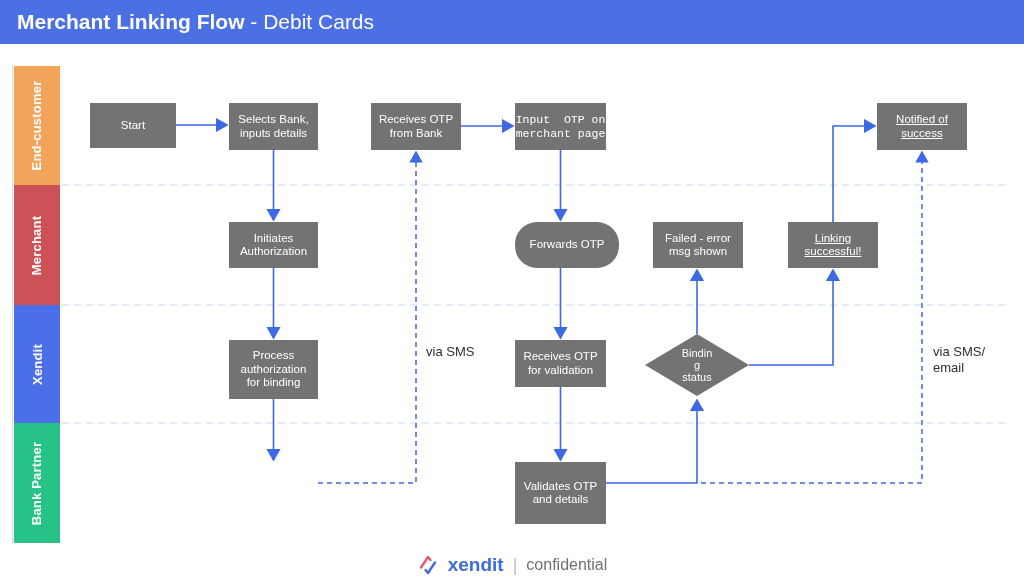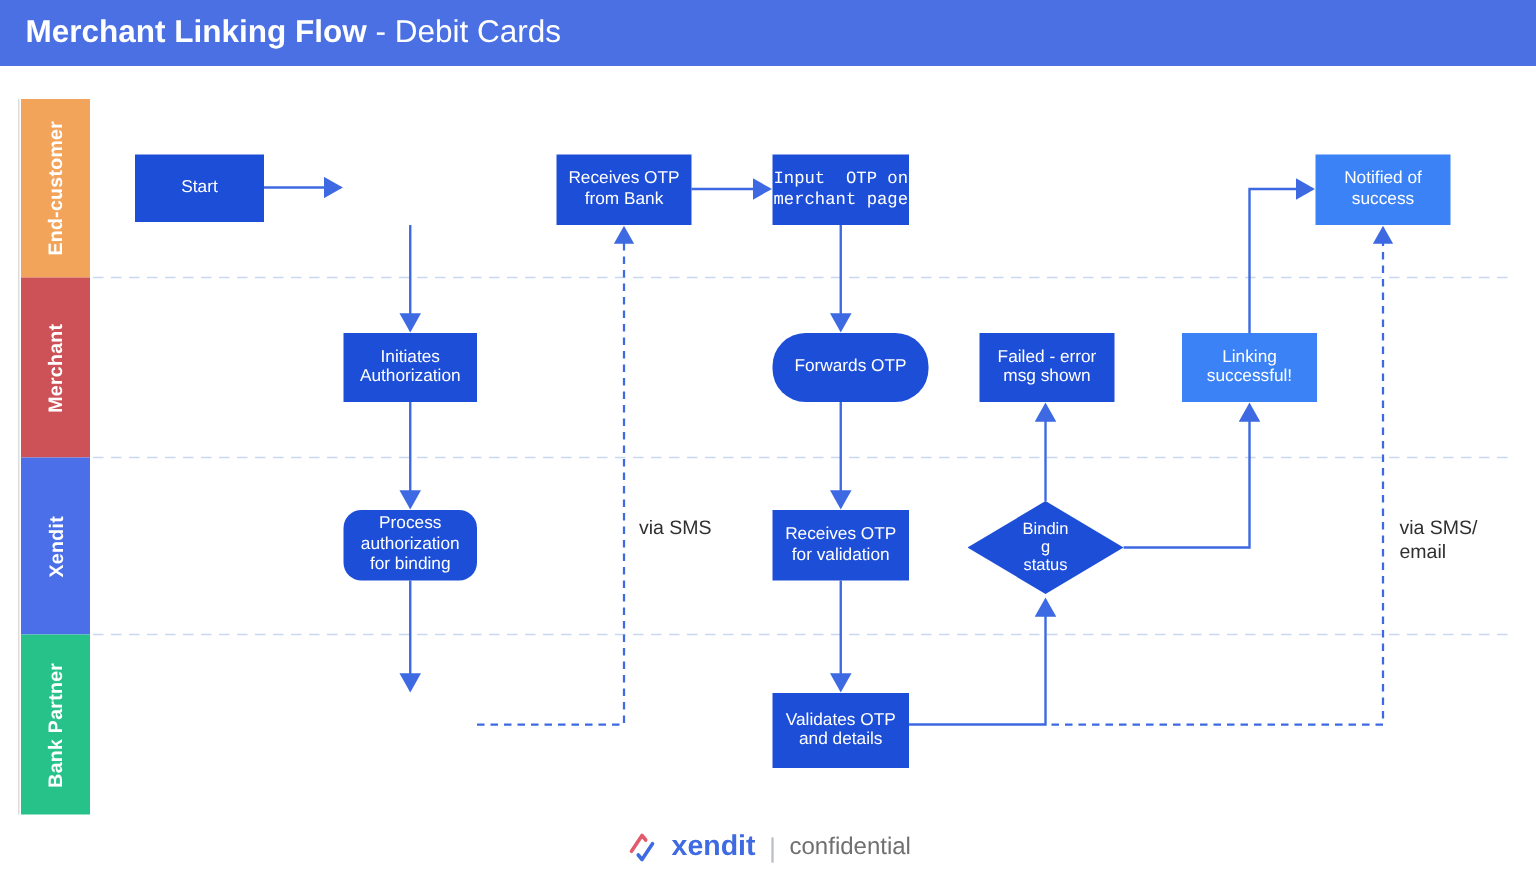--- a/index.html
+++ b/index.html
@@ -28,44 +28,44 @@
   .lane-0 { top:66px;  height:119px; background:#f2a45b; }
   .lane-1 { top:185px; height:120px; background:#cd5257; }
   .lane-2 { top:305px; height:118px; background:#4a6fe8; }
   .lane-3 { top:423px; height:120px; background:#27c289; }
 
   
   .wires { position:absolute; left:0; top:0; width:1024px; height:581px; }
 
   
   .node {
-    position:absolute; background:#1d4ed8; color:#ffffff;
+    position:absolute; background:#737373; color:#ffffff;
     display:flex; align-items:center; justify-content:center;
     text-align:center; font-size:11.5px; line-height:13.5px;
     white-space:pre-wrap;
   }
-  .teal { background:#3b82f6; }
+  .teal { background:#737373;text-decoration:underline; }
   .diamond {
     clip-path:polygon(50% 0, 100% 50%, 50% 100%, 0 50%);
     font-size:11px; line-height:12px;
   }
   .n-start        { left:90px;  top:103px; width:86px; height:45px; }
   .n-selects      { left:229px; top:103px; width:89px; height:47px; }
   .n-recv-bank    { left:371px; top:103px; width:90px; height:47px; }
   .n-input-otp    { left:515px; top:103px; width:91px; height:47px;font-family:Liberation Mono, monospace; }
   .n-notified     { left:877px; top:103px; width:90px; height:47px; }
   .n-initiates    { left:229px; top:222px; width:89px; height:46px; }
   .n-forwards     { left:515px; top:222px; width:104px; height:46px;border-radius:22px; }
   .n-failed       { left:653px; top:222px; width:90px; height:46px; }
   .n-linking      { left:788px; top:222px; width:90px; height:46px; }
-  .n-process      { left:229px; top:340px; width:89px; height:47px;border-radius:12px; }
+  .n-process      { left:229px; top:340px; width:89px; height:59px; }
   .n-recv-valid   { left:515px; top:340px; width:91px; height:47px; }
   .n-diamond      { left:645px; top:334px; width:104px; height:62px; }
   .n-acknowledges { left:229px; top:462px; width:89px; height:46px; }
-  .n-validates    { left:515px; top:462px; width:91px; height:50px; }
+  .n-validates    { left:515px; top:462px; width:91px; height:62px; }
 
   
   .flow-label {
     position:absolute; color:#2f2f2f; font-size:13px; line-height:16px;
     white-space:pre-wrap;
   }
   .lbl-sms       { left:426px; top:344px; }
   .lbl-sms-email { left:933px; top:344px; }
 
   
@@ -123,20 +123,22 @@
     <span>Merchant</span>
   </div>
   <div class="lane lane-2">
     <span>Xendit</span>
   </div>
   <div class="lane lane-3">
     <span>Bank Partner</span>
   </div>
 
   <div class="node n-start">Start</div>
+  <div class="node n-selects">Selects Bank,
+inputs details</div>
   <div class="node n-recv-bank">Receives OTP
 from Bank</div>
   <div class="node n-input-otp">Input  OTP on
 merchant page</div>
   <div class="node teal n-notified">Notified of
 success</div>
   <div class="node n-initiates">Initiates
 Authorization</div>
   <div class="node n-forwards">Forwards OTP</div>
   <div class="node n-failed">Failed - error

